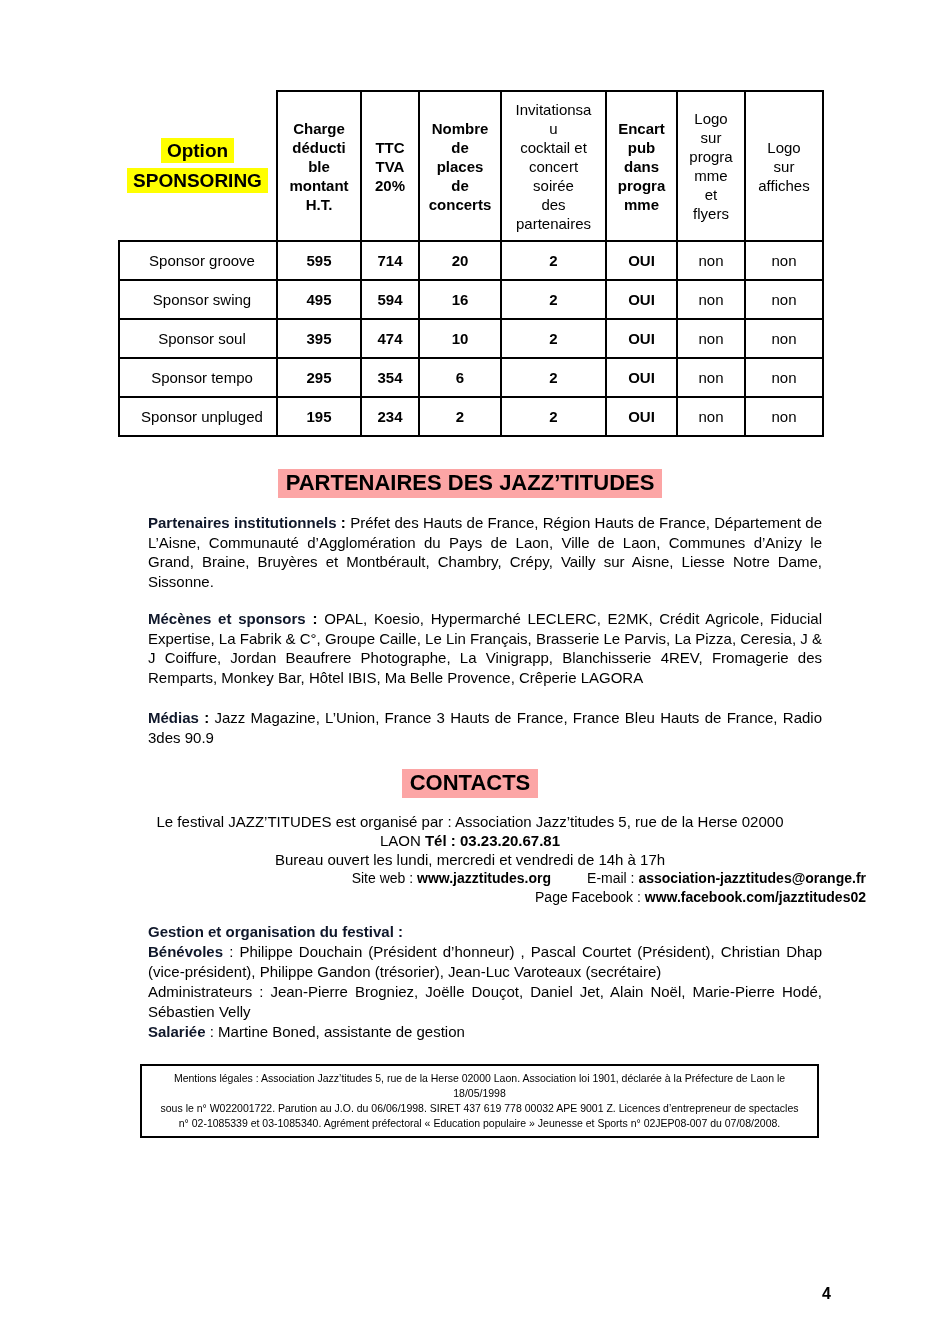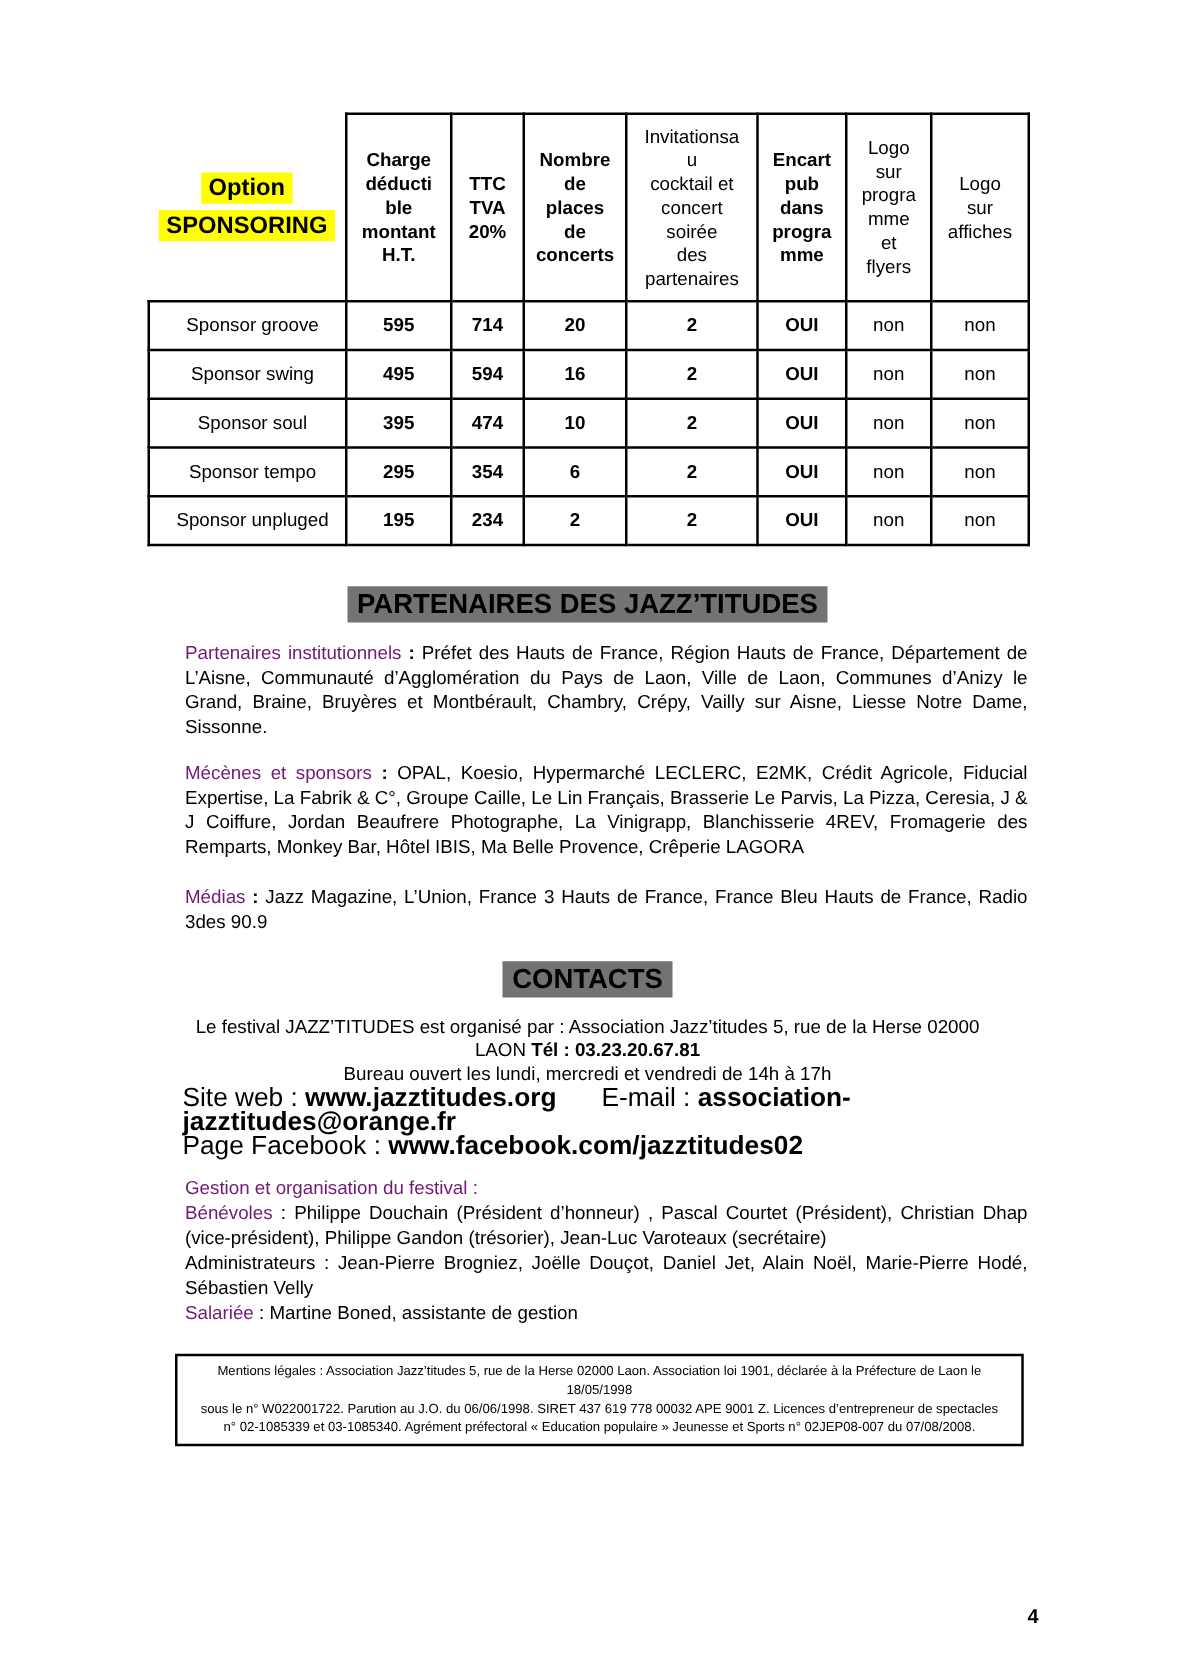--- a/index.html
+++ b/index.html
@@ -22,33 +22,33 @@
   tbody td { border:2px solid #000; height:39px; }
   td.cell-name { font-weight:normal; text-align:center; padding-left:9px;margin-left:32px; }
   td.cell-num  { font-weight:bold; text-align:center; }
   td.cell-non  { font-weight:normal; text-align:center; }
 
   
   .title-wrap { width:704px; margin-left:118px; text-align:center; }
   .title-partners { margin-top:32px; }
   .title-contacts { margin-top:22px; }
   .hl-orange {
-    display:inline-block; background:#737373; color:#000; font-weight:bold;
+    display:inline-block; background:#fca5a5; color:#000; font-weight:bold;
     font-size:22px; line-height:26px; padding:1px 8px 2px 8px;
   }
 
   
   .para { width:674px; margin:18px 0 0 148px; font-size:15px; line-height:19.5px; text-align:justify; }
   .para.first { margin-top:15px; }
-  .label-orange { color:#701a75; font-weight:normal; }
+  .label-orange { color:#0f172a; font-weight:bold; }
   .sep-bold { font-weight:bold; }
 
   
   .contacts-center { width:704px; margin:14px 0 0 118px; font-size:15px; line-height:19px; text-align:center; }
-  .contacts-left   { width:720px; margin:0 0 0 146px; font-size:21px; line-height:19px; text-align:left; }
+  .contacts-left   { width:720px; margin:0 0 0 146px; font-size:14px; line-height:19px; text-align:right; }
   .bold { font-weight:bold; }
   .email-part { margin-left:36px; }
 
   
   .gestion { width:674px; margin:15px 0 0 148px; font-size:15px; line-height:20px; }
   .gestion p { margin:0; text-align:justify; }
   .gestion p.head { text-align:left; }
 
   
   .legal-box {

